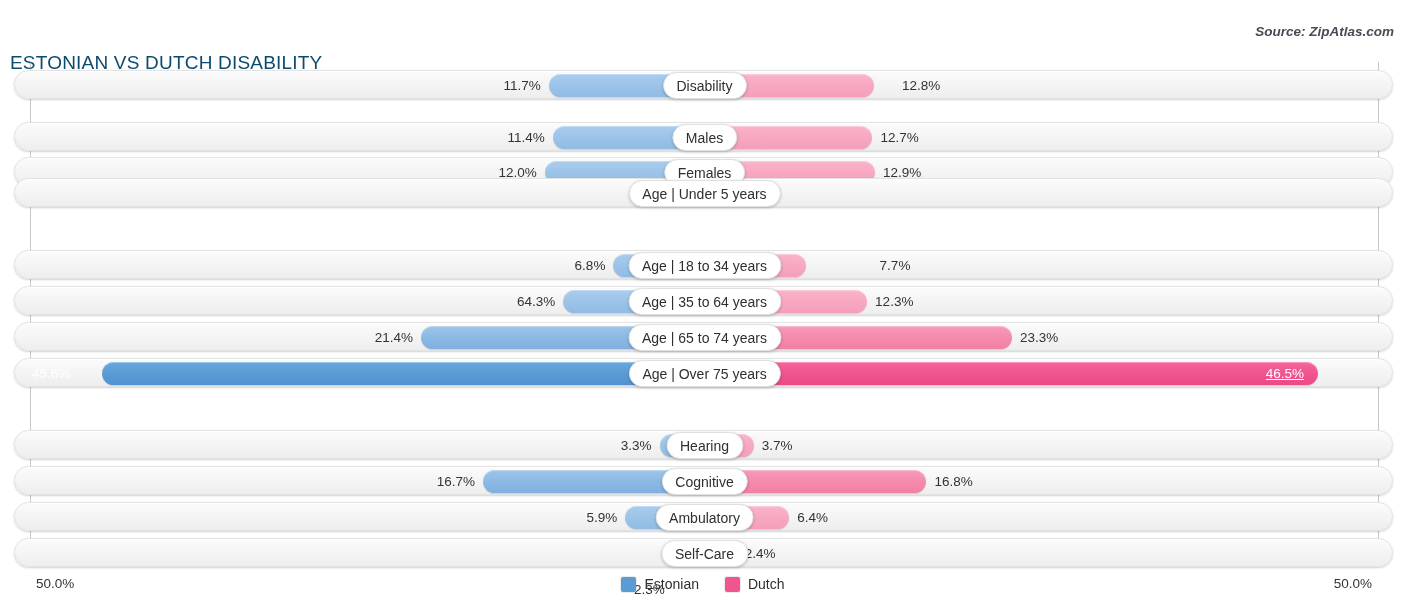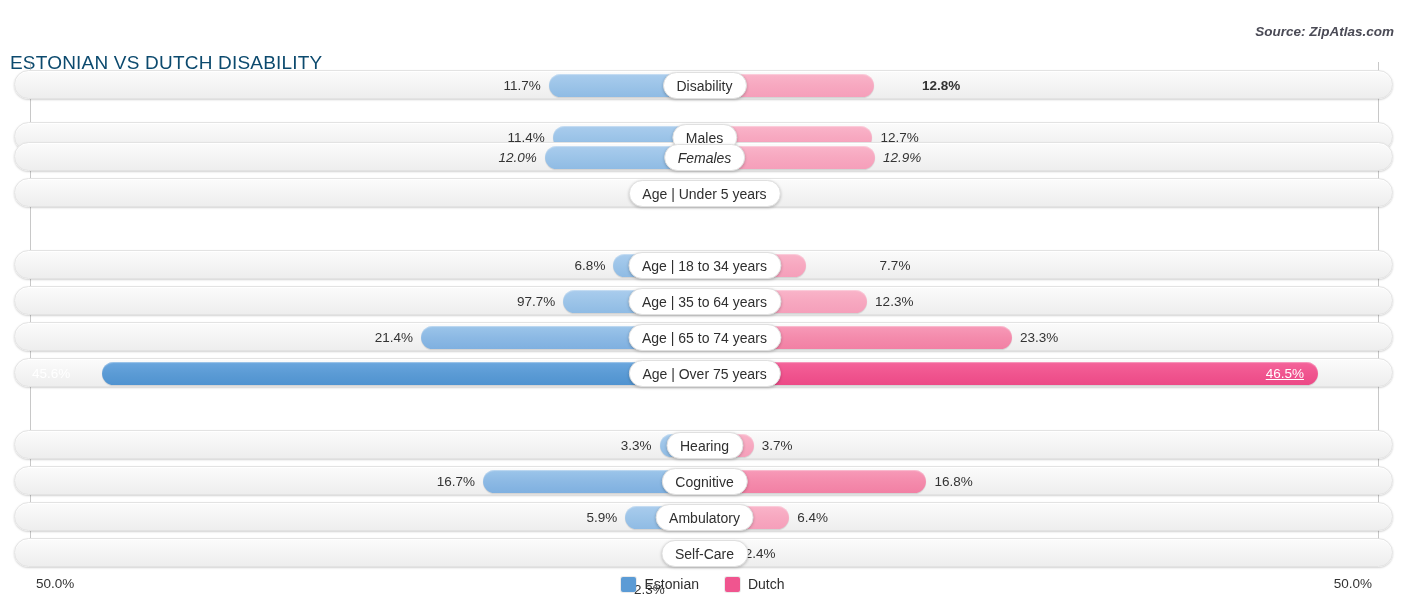--- a/index.html
+++ b/index.html
@@ -119,35 +119,35 @@
   <div class="chart-source">Source: ZipAtlas.com</div>
 </div>
 
 <div class="plot" id="plot">
   <div class="gridline" id="grid-left"></div>
   <div class="gridline" id="grid-right"></div>
 <div class="row" style="top: 8px;">
       <div class="bar bar-left b-l" style="width: 154.206px;"></div>
       <div class="val val-left" style="right: 851.206px; width: 90px;">11.7%</div>
       <div class="bar bar-right b-l" style="width: 168.704px;"></div>
-      <div class="val val-right" style="left: 907px; width: 90px; font-weight: bold;">12.8%</div>
+      <div class="val val-right" style="left: 887px; width: 90px;">12.8%</div>
       <div class="pill-anchor">
         <div class="pill">Disability</div>
       </div>
     </div>
     <div class="row" style="top: 44px; margin-top: 16px;">
       <div class="bar bar-left b-l" style="width: 150.252px;"></div>
       <div class="val val-left" style="right: 847.252px; width: 90px;">11.4%</div>
       <div class="bar bar-right b-l" style="width: 167.386px;"></div>
       <div class="val val-right" style="left: 865.386px; width: 90px;">12.7%</div>
       <div class="pill-anchor">
         <div class="pill">Males</div>
       </div>
     </div>
-    <div class="row" style="top: 80px; font-style: italic;">
+    <div class="row" style="top: 95px;">
       <div class="bar bar-left b-l" style="width: 158.16px;"></div>
       <div class="val val-left" style="right: 855.16px; width: 90px;">12.0%</div>
       <div class="bar bar-right b-l" style="width: 170.022px;"></div>
       <div class="val val-right" style="left: 868.022px; width: 90px;">12.9%</div>
       <div class="pill-anchor">
         <div class="pill">Females</div>
       </div>
     </div>
     <div class="row" style="top: 116px;">
       <div class="bar bar-left b-l" style="width: 19.77px;"></div>
@@ -162,21 +162,21 @@
       <div class="bar bar-left b-l" style="width: 89.624px;"></div>
       <div class="val val-left" style="right: 786.624px; width: 90px;">6.8%</div>
       <div class="bar bar-right b-l" style="width: 101.486px;"></div>
       <div class="val val-right" style="left: 835px; width: 90px; text-align: center;">7.7%</div>
       <div class="pill-anchor">
         <div class="pill">Age | 18 to 34 years</div>
       </div>
     </div>
     <div class="row" style="top: 224px;">
       <div class="bar bar-left b-l" style="width: 139.708px;"></div>
-      <div class="val val-left" style="right: 836.708px; width: 90px;">97.7%</div>
+      <div class="val val-left" style="right: 836.708px; width: 90px;">64.3%</div>
       <div class="bar bar-right b-l" style="width: 162.114px;"></div>
       <div class="val val-right" style="left: 860.114px; width: 90px;">12.3%</div>
       <div class="pill-anchor">
         <div class="pill">Age | 35 to 64 years</div>
       </div>
     </div>
     <div class="row" style="top: 260px;">
       <div class="bar bar-left b-m" style="width: 282.052px;"></div>
       <div class="val val-left" style="right: 979.052px; width: 90px;">21.4%</div>
       <div class="bar bar-right b-m" style="width: 307.094px;"></div>

